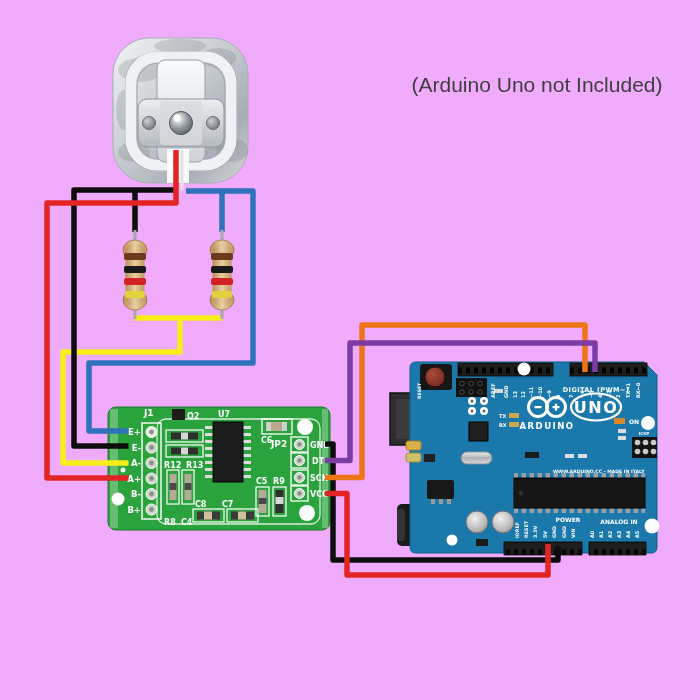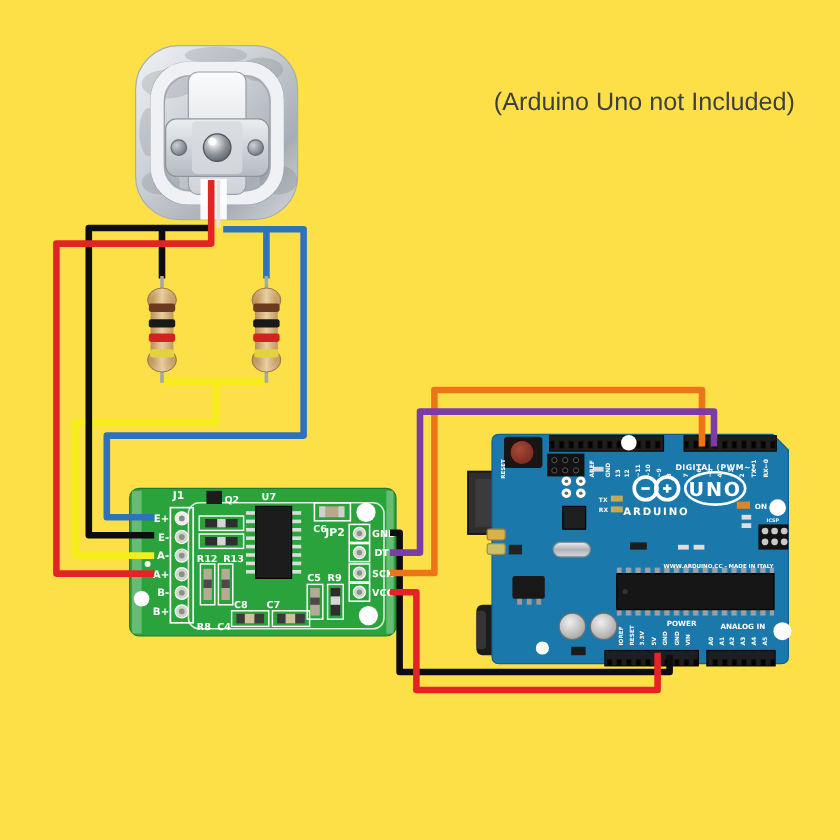--- a/index.html
+++ b/index.html
@@ -1,16 +1,16 @@
 <!DOCTYPE html>
 <html><head>
 <meta charset="utf-8">
 <style>
   html,body{margin:0;padding:0;background:#fff;}
-  .canvas{position:relative;width:700px;height:700px;background:#fde047;overflow:hidden;}
+  .canvas{position:relative;width:700px;height:700px;background:#f0abfc;overflow:hidden;}
   svg{position:absolute;left:0;top:0;}
   text{font-family:"DejaVu Sans","Liberation Sans",sans-serif;}
   .note{font-family:"Liberation Sans",sans-serif;font-size:21px;fill:#3f3f3f;}
   .pcb{fill:#ffffff;font-weight:bold;}
   .t9{font-size:9px;} .t85{font-size:8.5px;} .t8{font-size:8px;}
   .t65{font-size:6.5px;letter-spacing:.4px;} .t6{font-size:6px;}
   .t5{font-size:5px;} .t48{font-size:4.8px;} .t45{font-size:4.6px;}
   .uno{font-size:16px;font-weight:bold;letter-spacing:1.5px;}
   .ard{font-size:8.5px;font-weight:bold;letter-spacing:1.5px;}
 </style>

